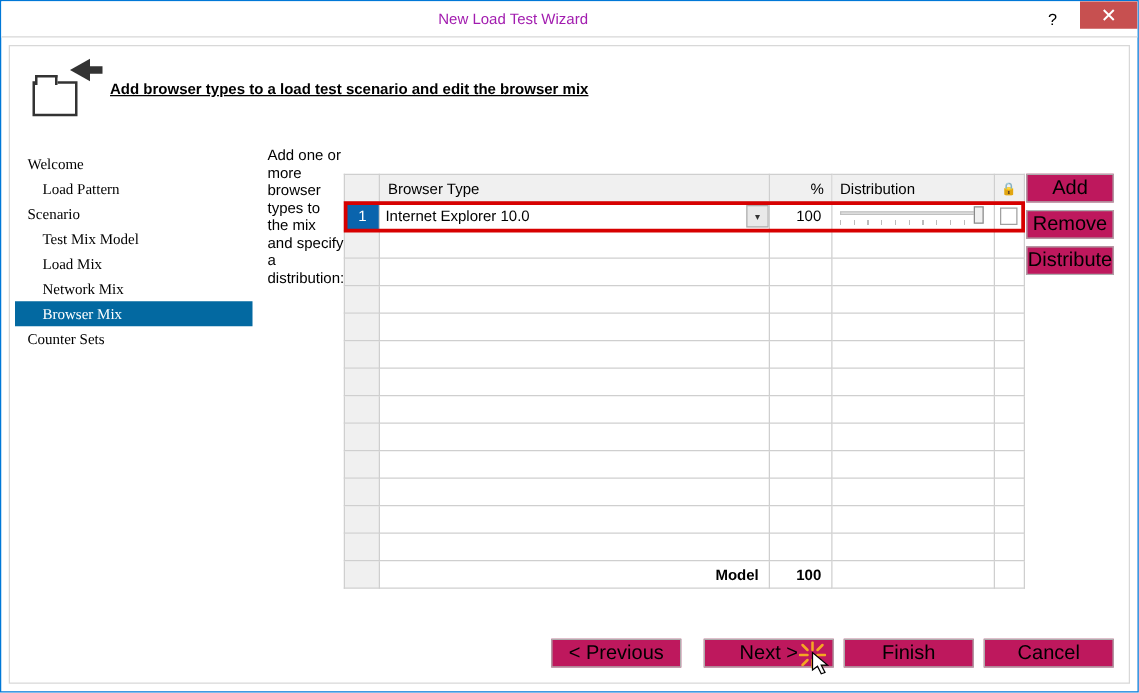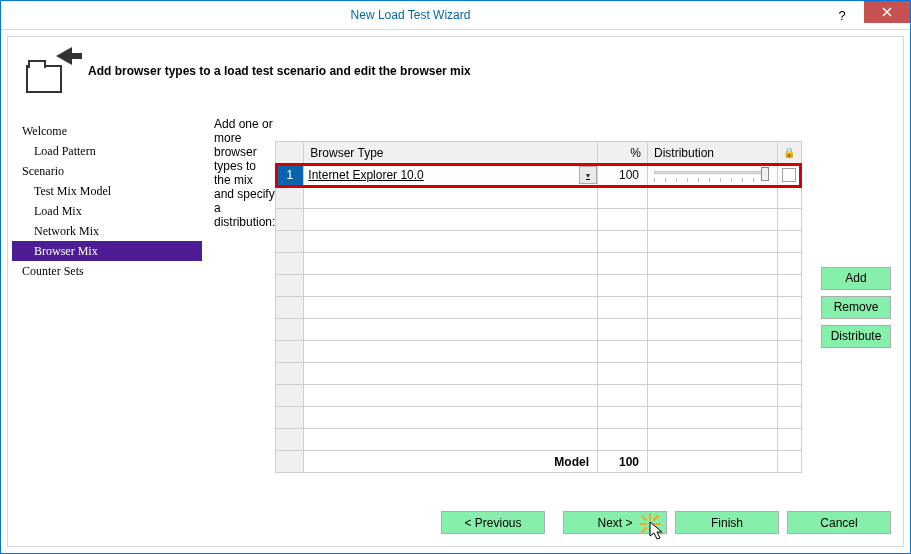--- a/index.html
+++ b/index.html
@@ -20,21 +20,21 @@
     background: #fff;
     border-bottom: 1px solid #d8d8d8;
     display: flex;
     align-items: center;
     position: relative;
   }
   .titlebar .title {
     flex: 1;
     text-align: center;
     font-size: 12px;
-    color: #0369a1;
+    color: #a21caf;
   }
   .titlebar .help {
     width: 44px;
     text-align: center;
     font-size: 13px;
     color: #000;
     cursor: pointer;
     line-height: 29px;
     height: 29px;
   }
@@ -62,20 +62,21 @@
     height: 100%;
     display: flex;
     flex-direction: column;
   }
   
   .header {
     display: flex;
     align-items: center;
     padding: 12px 14px 22px 14px;
     gap: 18px;
+    text-decoration: underline;
   }
   .header .wiz-icon {
     width: 48px;
     height: 44px;
     position: relative;
     flex-shrink: 0;
   }
   .header .wiz-icon .folder {
     position: absolute;
     left: 4px;
@@ -131,36 +132,37 @@
     padding-top: 6px;
   }
   .nav .item {
     padding: 2px 10px;
     line-height: 16px;
     cursor: pointer;
     font-family: Liberation Serif, serif;
   }
   .nav .item.ind1 { padding-left: 22px; }
   .nav .item.selected {
-    background: #4c1d95;
+    background: #0369a1;
     color: #fff;
   }
   .main {
     flex: 1;
     display: flex;
     flex-direction: row;
     min-width: 0;
   }
   .main .caption {
     padding: 2px 0 6px 0;
   }
   .table-area {
     display: flex;
-    gap: 19px;
-    align-items: center;
+    gap: 1px;
+    align-items: flex-start;
+    margin-top: 24px;
   }
   .grid {
     flex: 1;
     display: flex;
     flex-direction: column;
   }
   table {
     border-collapse: collapse;
     width: 100%;
     table-layout: fixed;
@@ -197,21 +199,20 @@
     text-align: right;
     padding-right: 8px;
   }
   tfoot td.tlabel { text-align: right; }
   
   .dropdown {
     position: relative;
     height: 22px;
     display: flex;
     align-items: center;
-    text-decoration: underline;
   }
   .dropdown .val {
     flex: 1;
     padding: 0 4px;
   }
   .dropdown .chev {
     width: 18px;
     height: 18px;
     border: 1px solid #adadad;
     background: #e9e9e9;
@@ -265,25 +266,25 @@
   
   .sidebtns {
     width: 70px;
     display: flex;
     flex-direction: column;
     gap: 6px;
   }
   .btn {
     height: 23px;
     border: 1px solid #adadad;
-    background: #86efac;
+    background: #be185d;
     display: flex;
     align-items: center;
     justify-content: center;
-    font-size: 12px;
+    font-size: 16px;
     cursor: pointer;
     padding: 0 10px;
   }
   
   .footer {
     display: flex;
     justify-content: flex-end;
     gap: 8px;
     padding: 12px 12px 12px 0;
   }

